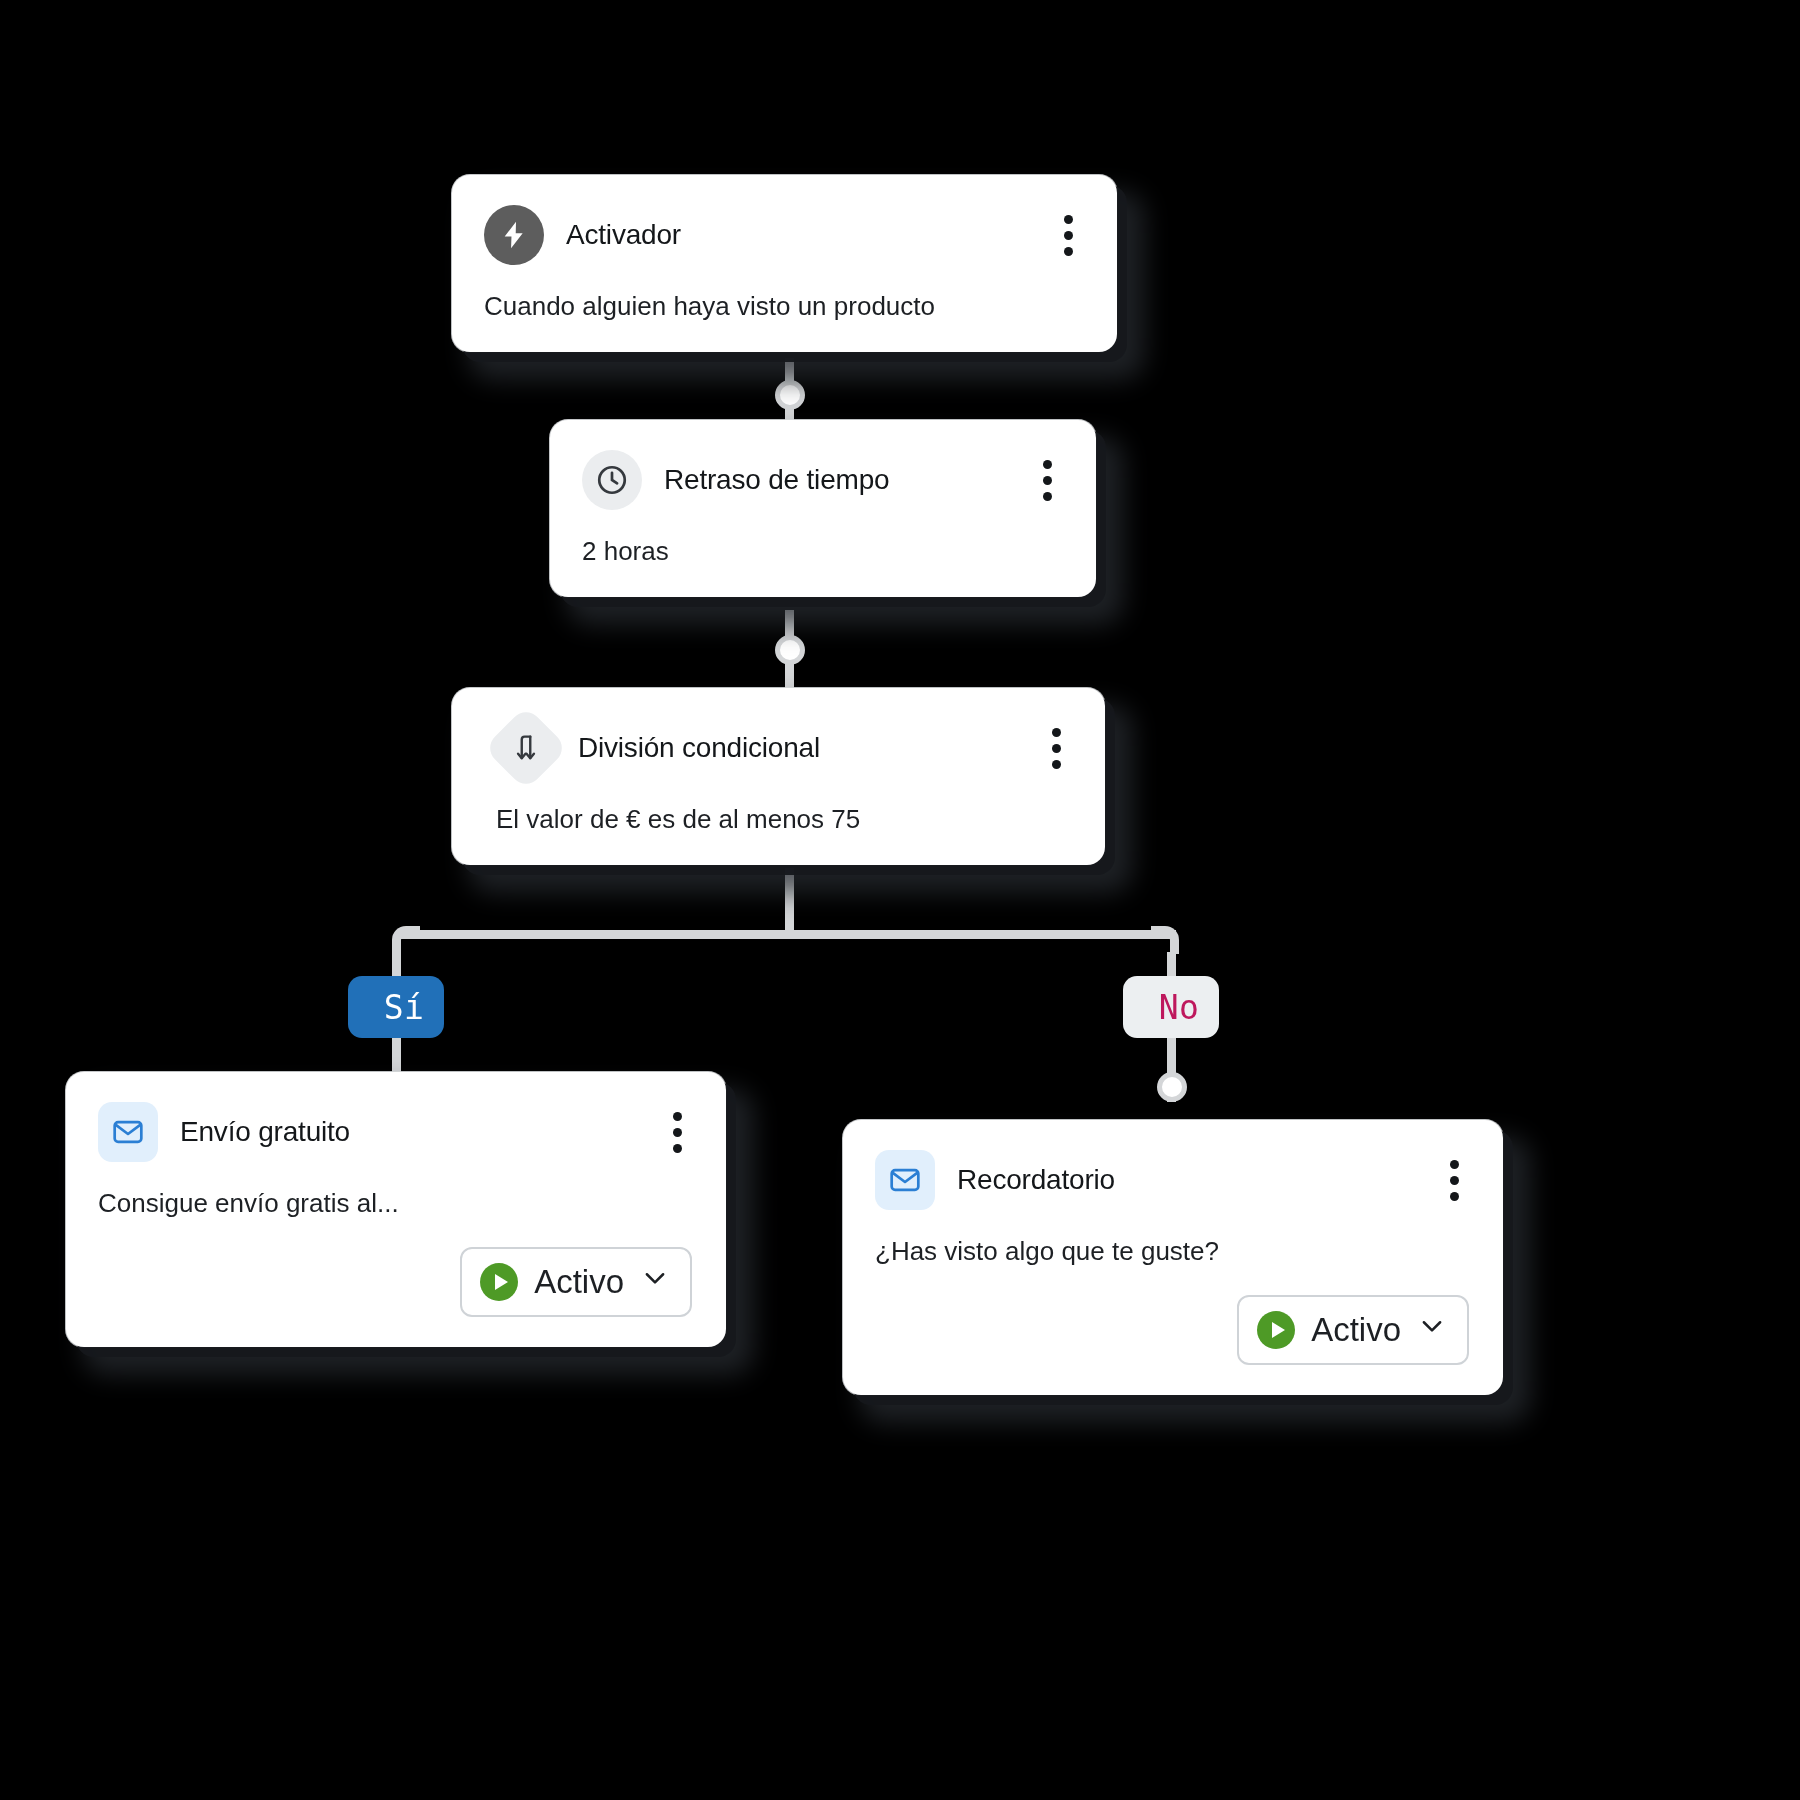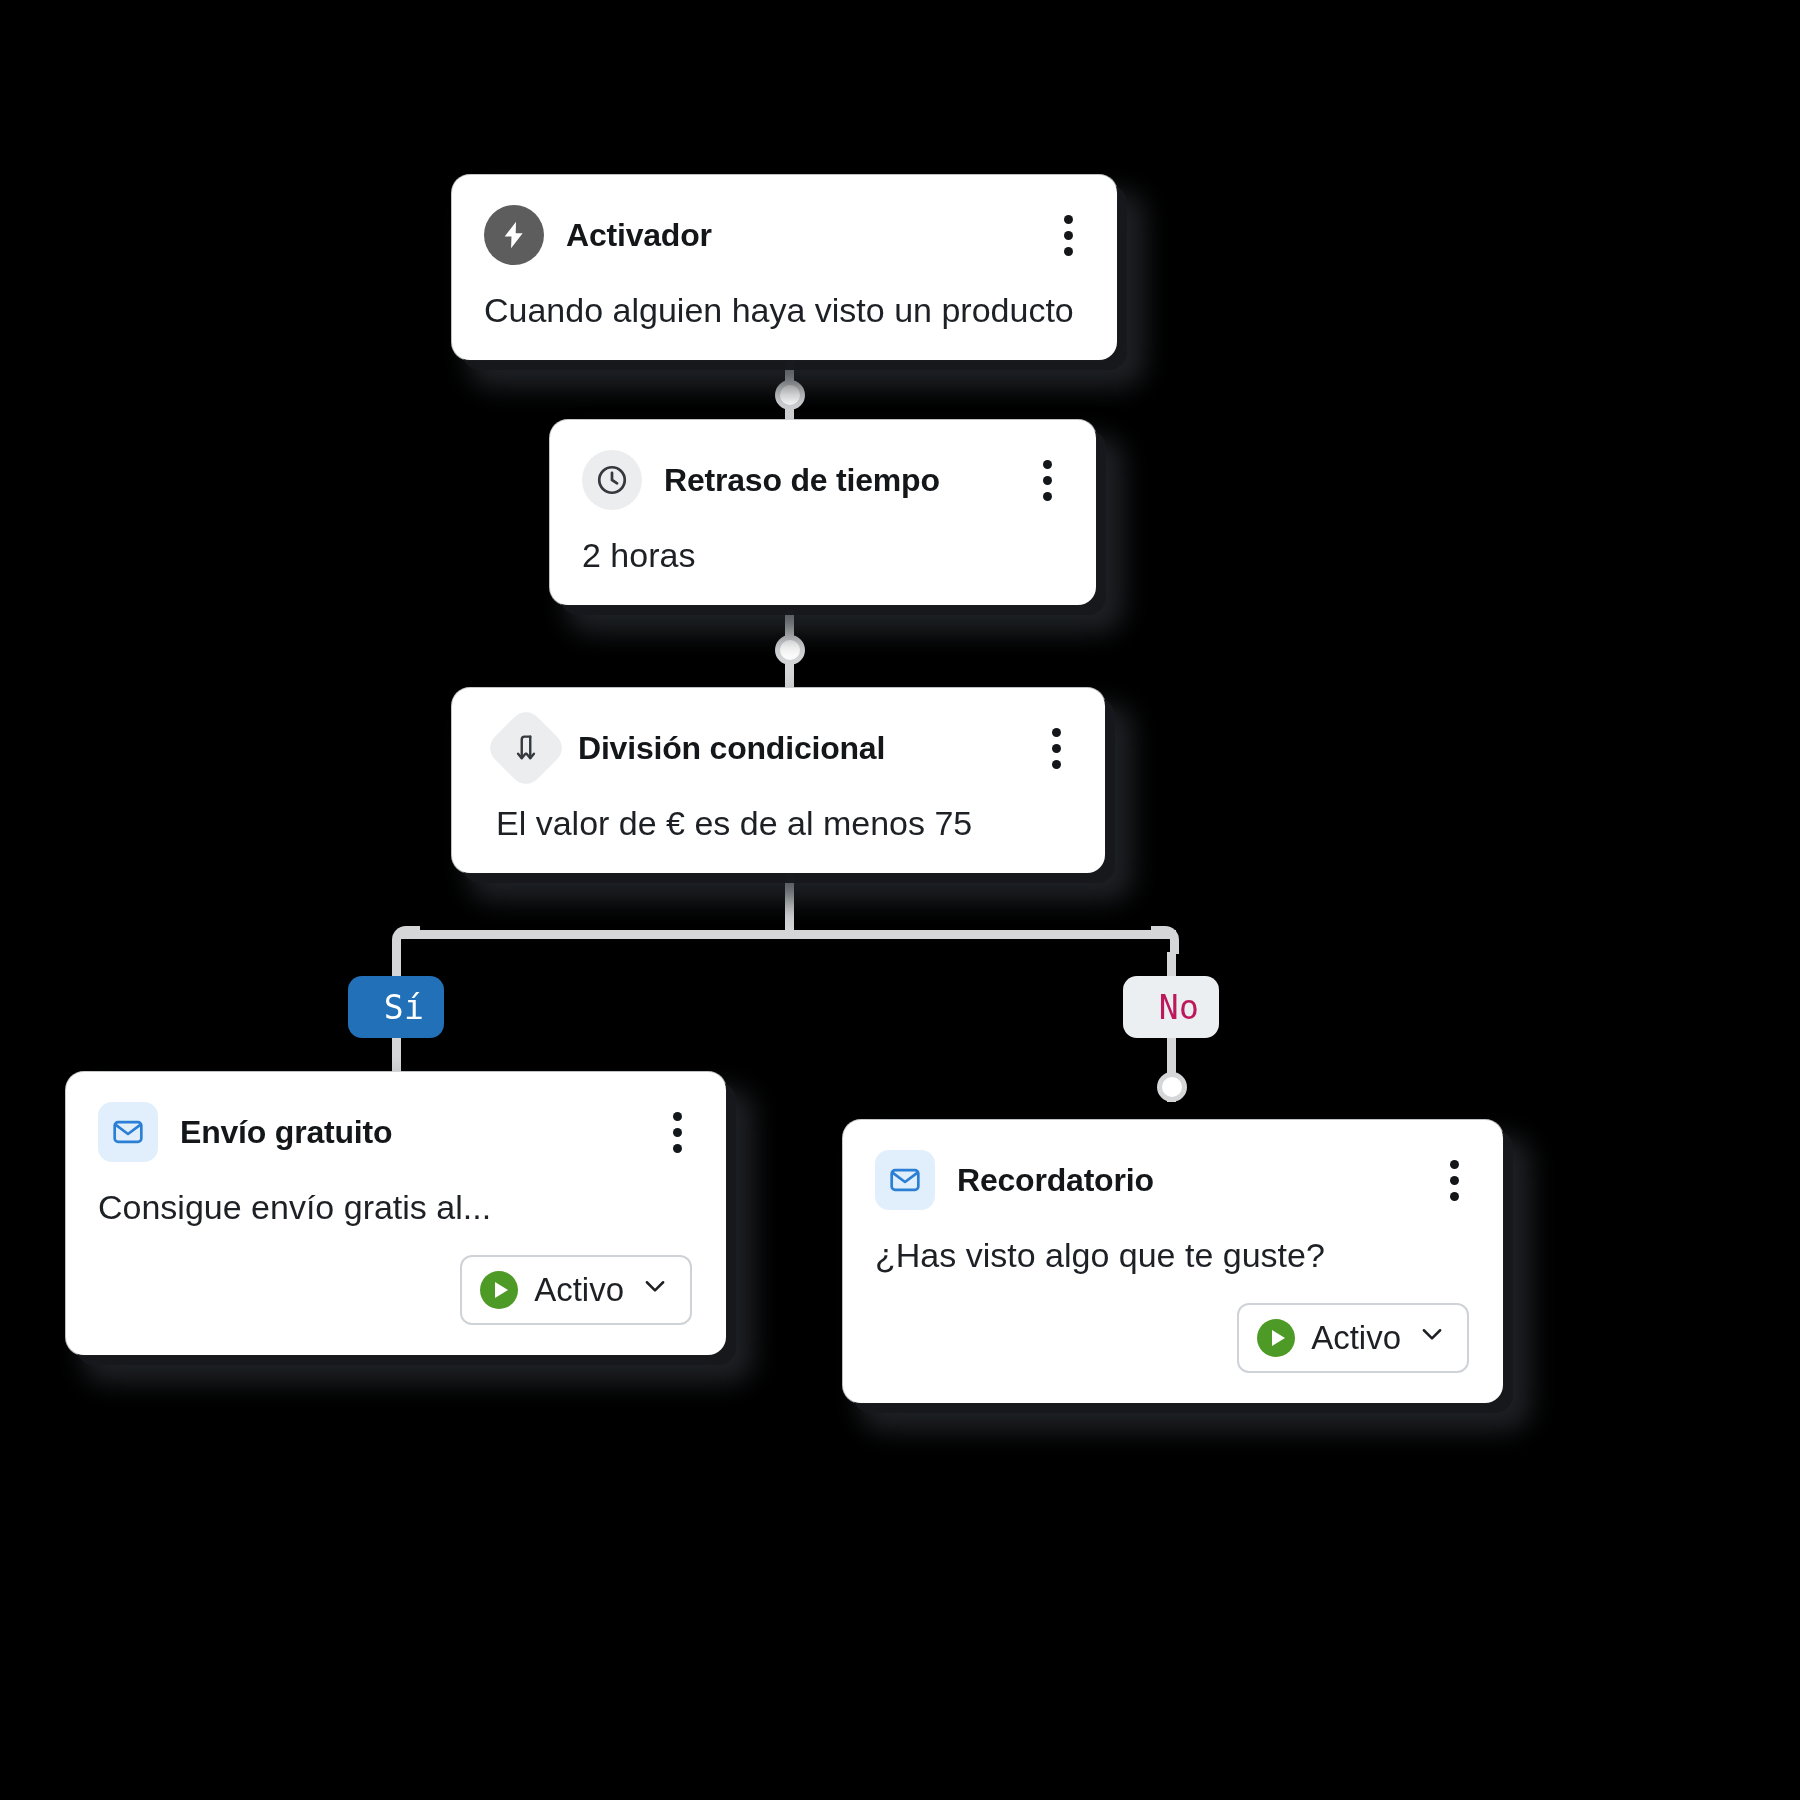--- a/index.html
+++ b/index.html
@@ -85,29 +85,29 @@
     display: flex;
     flex-direction: column;
   }
   .card-head {
     display: flex;
     align-items: center;
     gap: 22px;
     position: relative;
   }
   .card-title {
-    font-size: 32px;
-    font-weight: bold;
+    font-size: 28px;
+    font-weight: normal;
     color: #14171a;
     letter-spacing: -0.2px;
     flex: 1;
     white-space: nowrap;
   }
   .card-desc {
-    font-size: 34px;
+    font-size: 26px;
     color: #1d2024;
     margin-top: 26px;
     white-space: nowrap;
   }
 
   
   .ic {
     width: 60px;
     height: 60px;
     flex: 0 0 60px;

